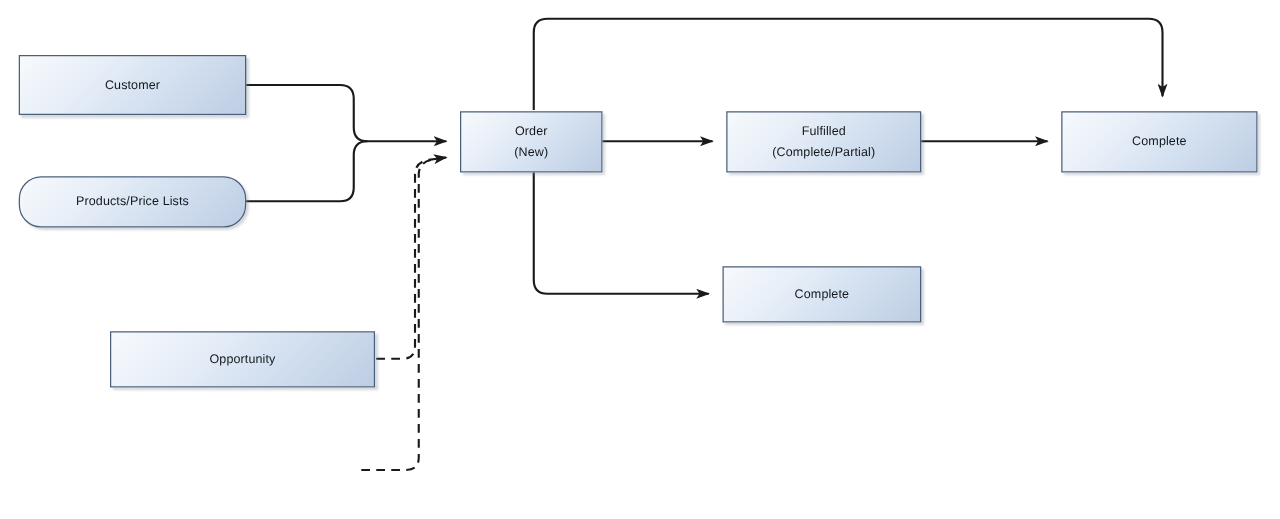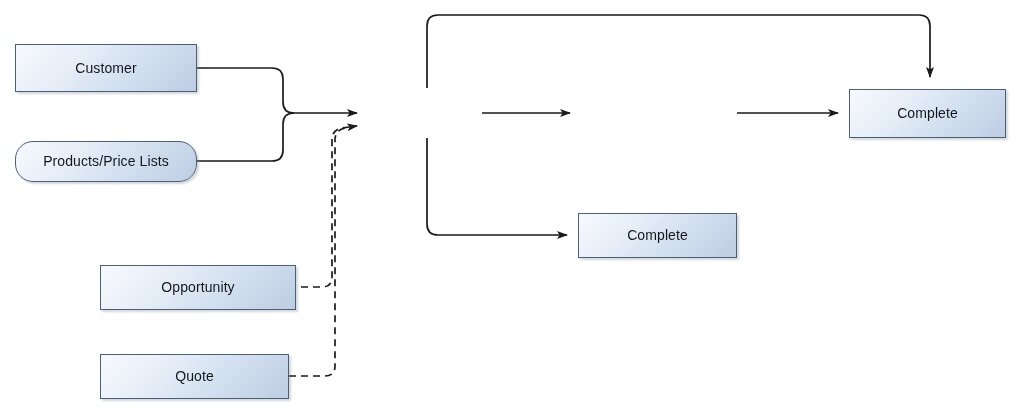--- a/index.html
+++ b/index.html
@@ -30,38 +30,38 @@
     position: absolute;
     box-sizing: border-box;
     border: 1px solid #4a5f7a;
     background: linear-gradient(135deg, #f7fafd 0%, #e8eff8 30%, #d3e0f0 62%, #bdcde3 100%);
     box-shadow: 2px 2px 2px rgba(120,130,145,0.32);
     display: flex;
     align-items: center;
     justify-content: center;
     text-align: center;
     color: #14181d;
-    font-size: 14px;
+    font-size: 10px;
     line-height: 17px;
     letter-spacing: 0.1px;
     z-index: 2;
   }
   .node-label {
     display: block;
     white-space: pre-line;
     padding: 0 4px;
   }
   
   #node-customer      { left: 15px;  top: 44px;  width: 182px; height: 48px; }
   #node-products      { left: 15px;  top: 141px; width: 182px; height: 41px; border-radius: 18px; }
   #node-order         { left: 368px; top: 89px;  width: 114px; height: 49px; }
   #node-fulfilled     { left: 581px; top: 89px;  width: 156px; height: 49px; }
   #node-invoice       { left: 849px; top: 89px;  width: 157px; height: 49px; }
   #node-cancelled     { left: 578px; top: 213px; width: 159px; height: 45px; }
-  #node-opportunity   { left: 100px; top: 265px; width: 196px; height: 45px; justify-content: center; }
+  #node-opportunity   { left: 88px; top: 265px; width: 212px; height: 45px; justify-content: center; }
   #node-quote         { left: 100px; top: 354px; width: 189px; height: 45px; }
 </style>
 </head>
 <body>
 
 <div id="diagram-canvas">
 
   <svg id="edge-layer" viewBox="0 0 1024 415" width="1024" height="415" xmlns="http://www.w3.org/2000/svg">
     <defs>
       <marker id="arrowhead" markerWidth="11" markerHeight="8" refX="10" refY="4" orient="auto" markerUnits="userSpaceOnUse">
@@ -90,31 +90,36 @@
   </svg>
 
   <div class="node" id="node-customer">
     <span class="node-label">Customer</span>
   </div>
 
   <div class="node" id="node-products">
     <span class="node-label">Products/Price Lists</span>
   </div>
 
+  <div class="node" id="node-order">
+    <span class="node-label">Order
+(New)</span>
+  </div>
 
+  <div class="node" id="node-fulfilled">
+    <span class="node-label">Fulfilled
+(Complete/Partial)</span>
+  </div>
 
   <div class="node" id="node-invoice">
     <span class="node-label">Complete</span>
   </div>
 
   <div class="node" id="node-cancelled">
     <span class="node-label">Complete</span>
   </div>
 
   <div class="node" id="node-opportunity">
     <span class="node-label">Opportunity</span>
   </div>
 
-  <div class="node" id="node-quote">
-    <span class="node-label">Quote</span>
-  </div>
 
 </div>
 
 </body></html>

